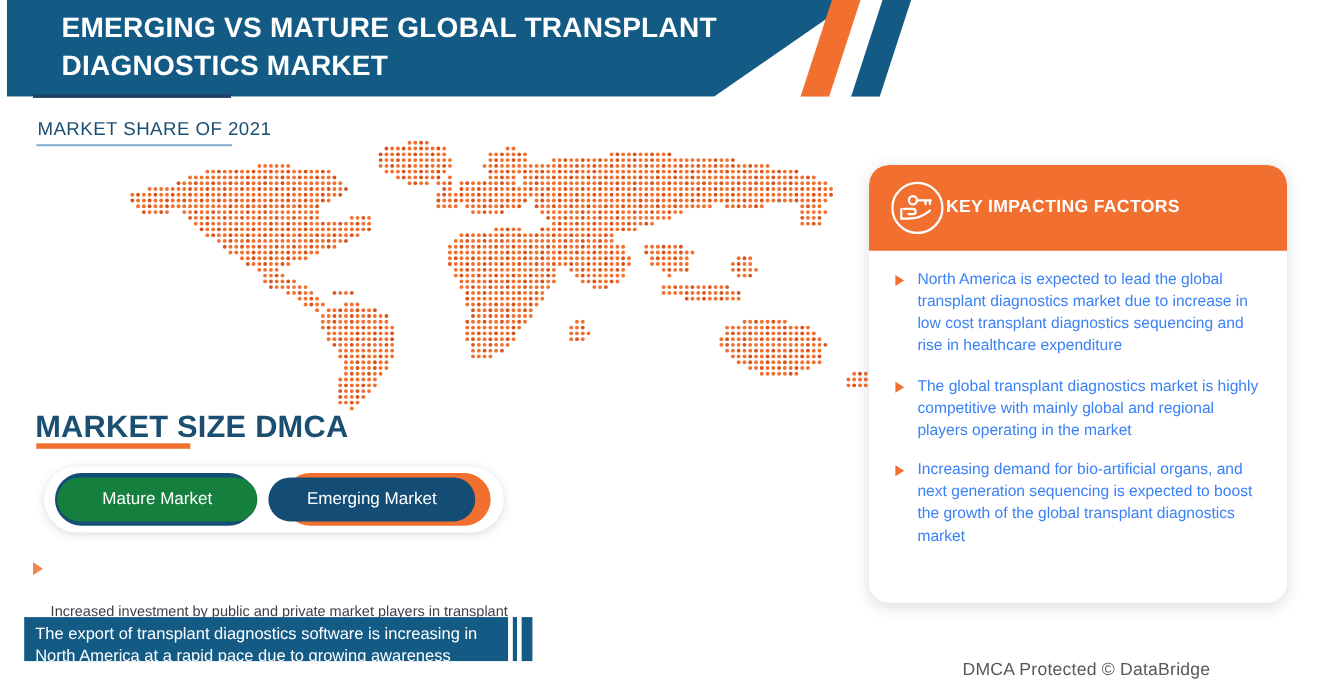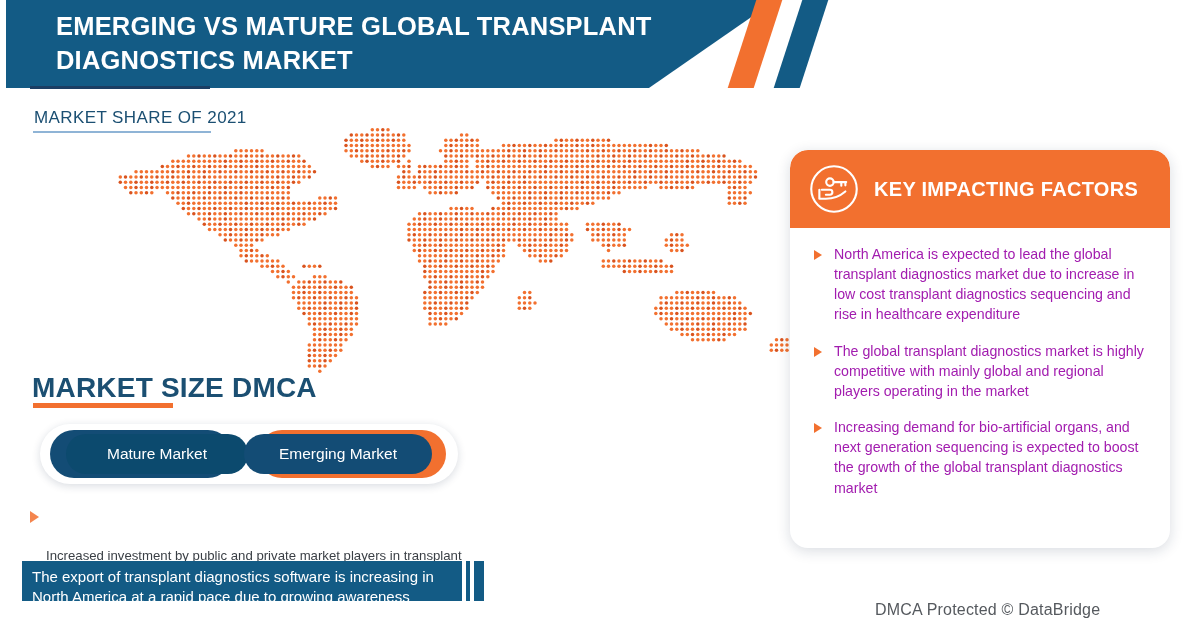--- a/index.html
+++ b/index.html
@@ -130,21 +130,21 @@
     height: 40px;
     border-radius: 20px;
     display: flex;
     align-items: center;
     justify-content: center;
     color: #ffffff;
     font-size: 15.5px;
   }
   
   .base-mature { left: 10px; top: 0; width: 182px; background: #134C75; }
-  .top-mature  { left: 26px; top: 4px; width: 182px; background: #0c4a6e; }
+  .top-mature  { left: 12px; top: 4px; width: 182px; background: #15803d; }
   
   .base-emerging { left: 218px; top: 0; width: 188px; background: #F2702F; }
   .top-emerging  { left: 204px; top: 4px; width: 188px; background: #134C75; }
 
   
   .left-bullet {
     position: absolute;
     left: 30px; top: 507px;
     width: 440px;
     display: flex;
@@ -218,23 +218,22 @@
     width: 380px; height: 78px;
     background: #F2702F;
     border-radius: 18px 18px 0 0;
     display: flex;
     align-items: center;
     padding-left: 18px;
     box-sizing: border-box;
   }
   .key-icon { flex: 0 0 auto; width: 52px; height: 52px; }
   .card-head-title {
-    margin-left: 14px;
     color: #ffffff;
-    font-size: 20px;
+    font-size: 16px;
     font-weight: bold;
     letter-spacing: 0.3px;
   }
   .card-body {
     position: absolute;
     left: 0; top: 78px;
     width: 380px;
     padding: 16px 22px 0 24px;
     box-sizing: border-box;
   }
@@ -247,21 +246,21 @@
     flex: 0 0 auto;
     margin-top: 6px;
     width: 0; height: 0;
     border-top: 5px solid transparent;
     border-bottom: 5px solid transparent;
     border-left: 8px solid #F2702F;
   }
   .card-item-text {
     font-size: 14.2px;
     line-height: 1.42;
-    color: #a21caf;
+    color: #3b82f6;
   }
 
   
   .footer {
     position: absolute;
     left: 875px; top: 601px;
     font-size: 16px;
     color: #55595e;
     letter-spacing: 0.2px;
   }

